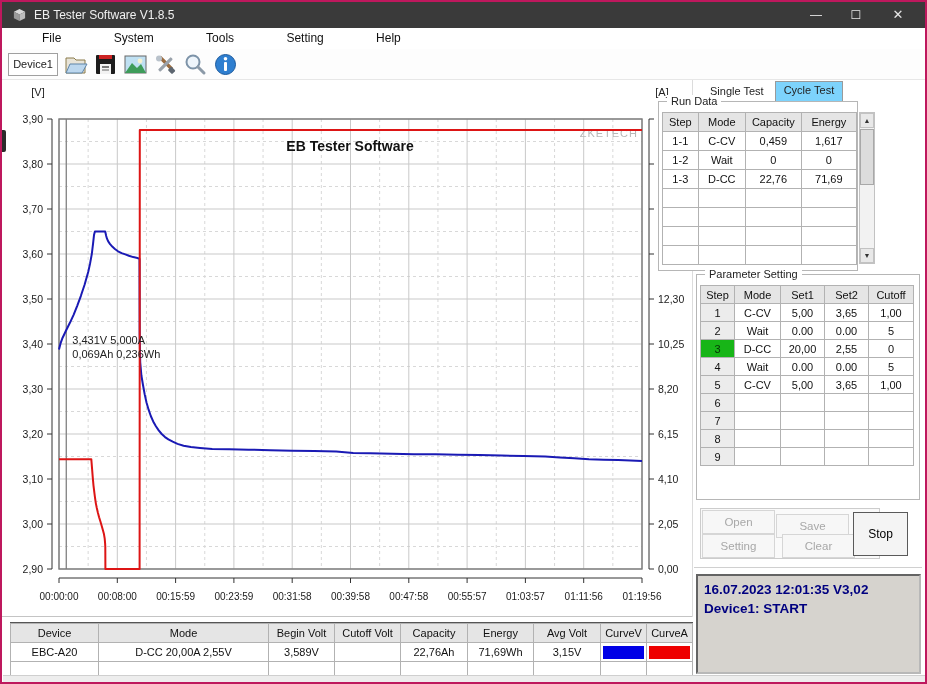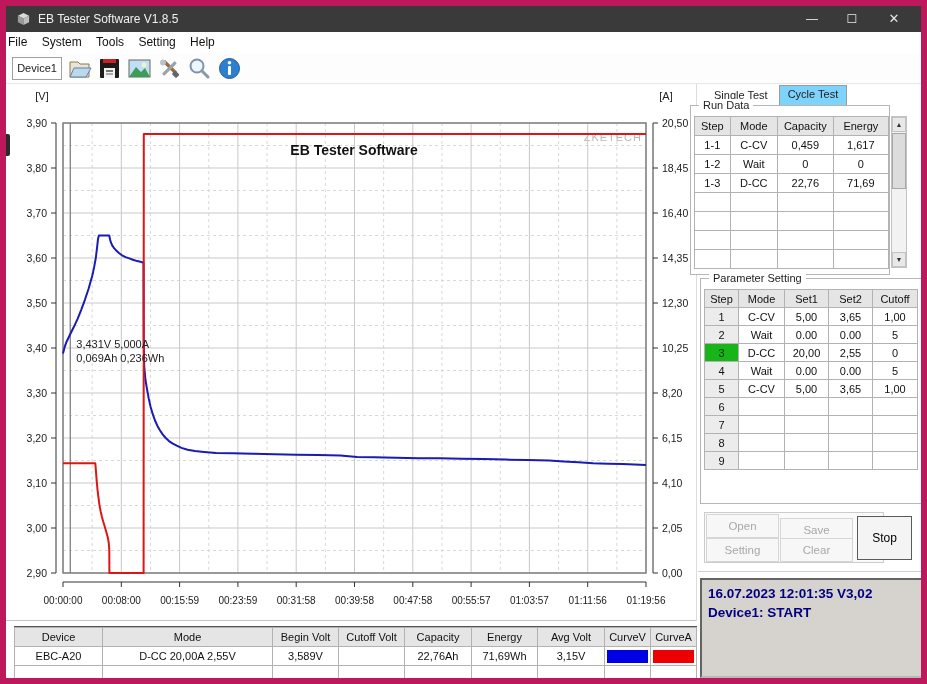--- a/index.html
+++ b/index.html
@@ -1,28 +1,28 @@
 <!DOCTYPE html>
 <html><head>
 <meta charset="utf-8">
 <style>
   html,body{margin:0;padding:0;background:#cfcfcf;}
   *{box-sizing:border-box;}
   .win{position:relative;width:927px;height:684px;background:#ffffff;
-       font-family:"Liberation Sans","DejaVu Sans",sans-serif;border:6px solid #be185d;overflow:hidden;}
+       font-family:"Liberation Sans","DejaVu Sans",sans-serif;border:2px solid #be185d;overflow:hidden;}
   
   .titlebar{position:absolute;left:0;top:0;width:100%;height:26px;background:#3a3a3a;color:#f0f0f0;}
   .titlebar .appicon{position:absolute;left:10px;top:6px;width:15px;height:14px;}
   .titlebar .title{position:absolute;left:32px;top:6px;font-size:12px;}
   .wbtn{position:absolute;top:0;width:34px;height:26px;color:#e6e6e6;font-size:12px;
         text-align:center;line-height:26px;cursor:default;}
   .wbtn.min{right:92px}.wbtn.max{right:52px}.wbtn.cls{right:10px;font-size:13px}
   
   .menubar{position:absolute;left:0;top:26px;width:100%;height:21px;background:#fff;font-size:12px;color:#111;}
-  .menubar span{display:inline-block;padding:3px 9px 0 2px;}
+  .menubar span{display:inline-block;padding:3px 9px 0 9px;margin-left:31px;}
   
   .toolbar{position:absolute;left:0;top:47px;width:100%;height:31px;background:#fdfdfd;border-bottom:1px solid #e7e7e7;}
   .devicebtn{position:absolute;left:6px;top:4px;width:50px;height:23px;border:1px solid #a0a0a0;
              background:#fff;font-size:11px;text-align:center;line-height:21px;color:#222;}
   .tbicon{position:absolute;top:3px;width:25px;height:25px;}
   
   .chartwrap{position:absolute;left:6px;top:80px;width:684px;height:535px;}
   .charttitle{position:absolute;left:0;top:8px;width:100%;text-align:center;font-size:14px;font-weight:bold;color:#111;margin-top:48px;}
   .vdivider{position:absolute;left:690px;top:78px;width:1px;height:537px;background:#dcdcdc;}
   .hdivider{position:absolute;left:0;top:614px;width:691px;height:1px;background:#c4c4c4;}
@@ -31,21 +31,21 @@
   table{border-collapse:collapse;table-layout:fixed;background:#fff;}
   td,th{border:1px solid #b2b2b2;font-size:11px;font-weight:normal;text-align:center;
         padding:0 2px;overflow:hidden;white-space:nowrap;color:#111;}
   thead th{background:#e5e5e5;}
   
   .tabs{position:absolute;left:700px;top:80px;height:19px;font-size:11px;color:#222;}
   .tab{display:inline-block;padding:2px 8px 0 8px;height:19px;}
   .tab.active{border:1px solid #9a9a9a;border-bottom:none;background:#7dd3fc;position:relative;top:-1px;height:20px;}
   .groupbox{position:absolute;border:1px solid #b6b6b6;background:#fff;}
   .groupbox .legend{position:absolute;top:-7px;left:8px;background:#fff;padding:0 4px;font-size:11px;color:#222;}
-  #rundata-box{left:684px;top:99px;width:200px;height:170px;}
+  #rundata-box{left:656px;top:99px;width:200px;height:170px;}
   #param-box{left:694px;top:272px;width:224px;height:226px;}
   #rundata-box .tblhost{position:absolute;left:3px;top:10px;}
   #param-box .tblhost{position:absolute;left:3px;top:10px;}
   #rundata-box tr{height:19px;} #param-box tr{height:18px;}
   #param-box td.c0{background:#ececec;}
   #param-box td.active-step{background:#17b517;color:#063306;}
   
   .sb{position:absolute;left:200px;top:10px;width:16px;height:152px;background:#f2f2f2;border:1px solid #c2c2c2;}
   .sb .arr{position:absolute;left:0;width:14px;height:15px;background:#e8e8e8;border:1px solid #c2c2c2;
            font-size:7px;line-height:14px;text-align:center;color:#333;}
@@ -419,21 +419,21 @@
             </tr>
           </tbody>
         </table>
       </div>
   </div>
 
   <div class="btnzone">
     <div class="flatbtn" style="left:1px;top:1px">Open</div>
     <div class="flatbtn" style="left:75px;top:5px">Save</div>
     <div class="flatbtn" style="left:1px;top:25px">Setting</div>
-    <div class="flatbtn" style="left:75px;top:25px">Clear</div>
+    <div class="flatbtn" style="left:81px;top:25px">Clear</div>
     <div class="stopbtn">Stop</div>
   </div>
   <div class="hline2"></div>
 
   <div class="statusbox">
     <div>16.07.2023 12:01:35  V3,02</div>
     <div>Device1: START</div>
   </div>
 
   <div id="bottom-box">

